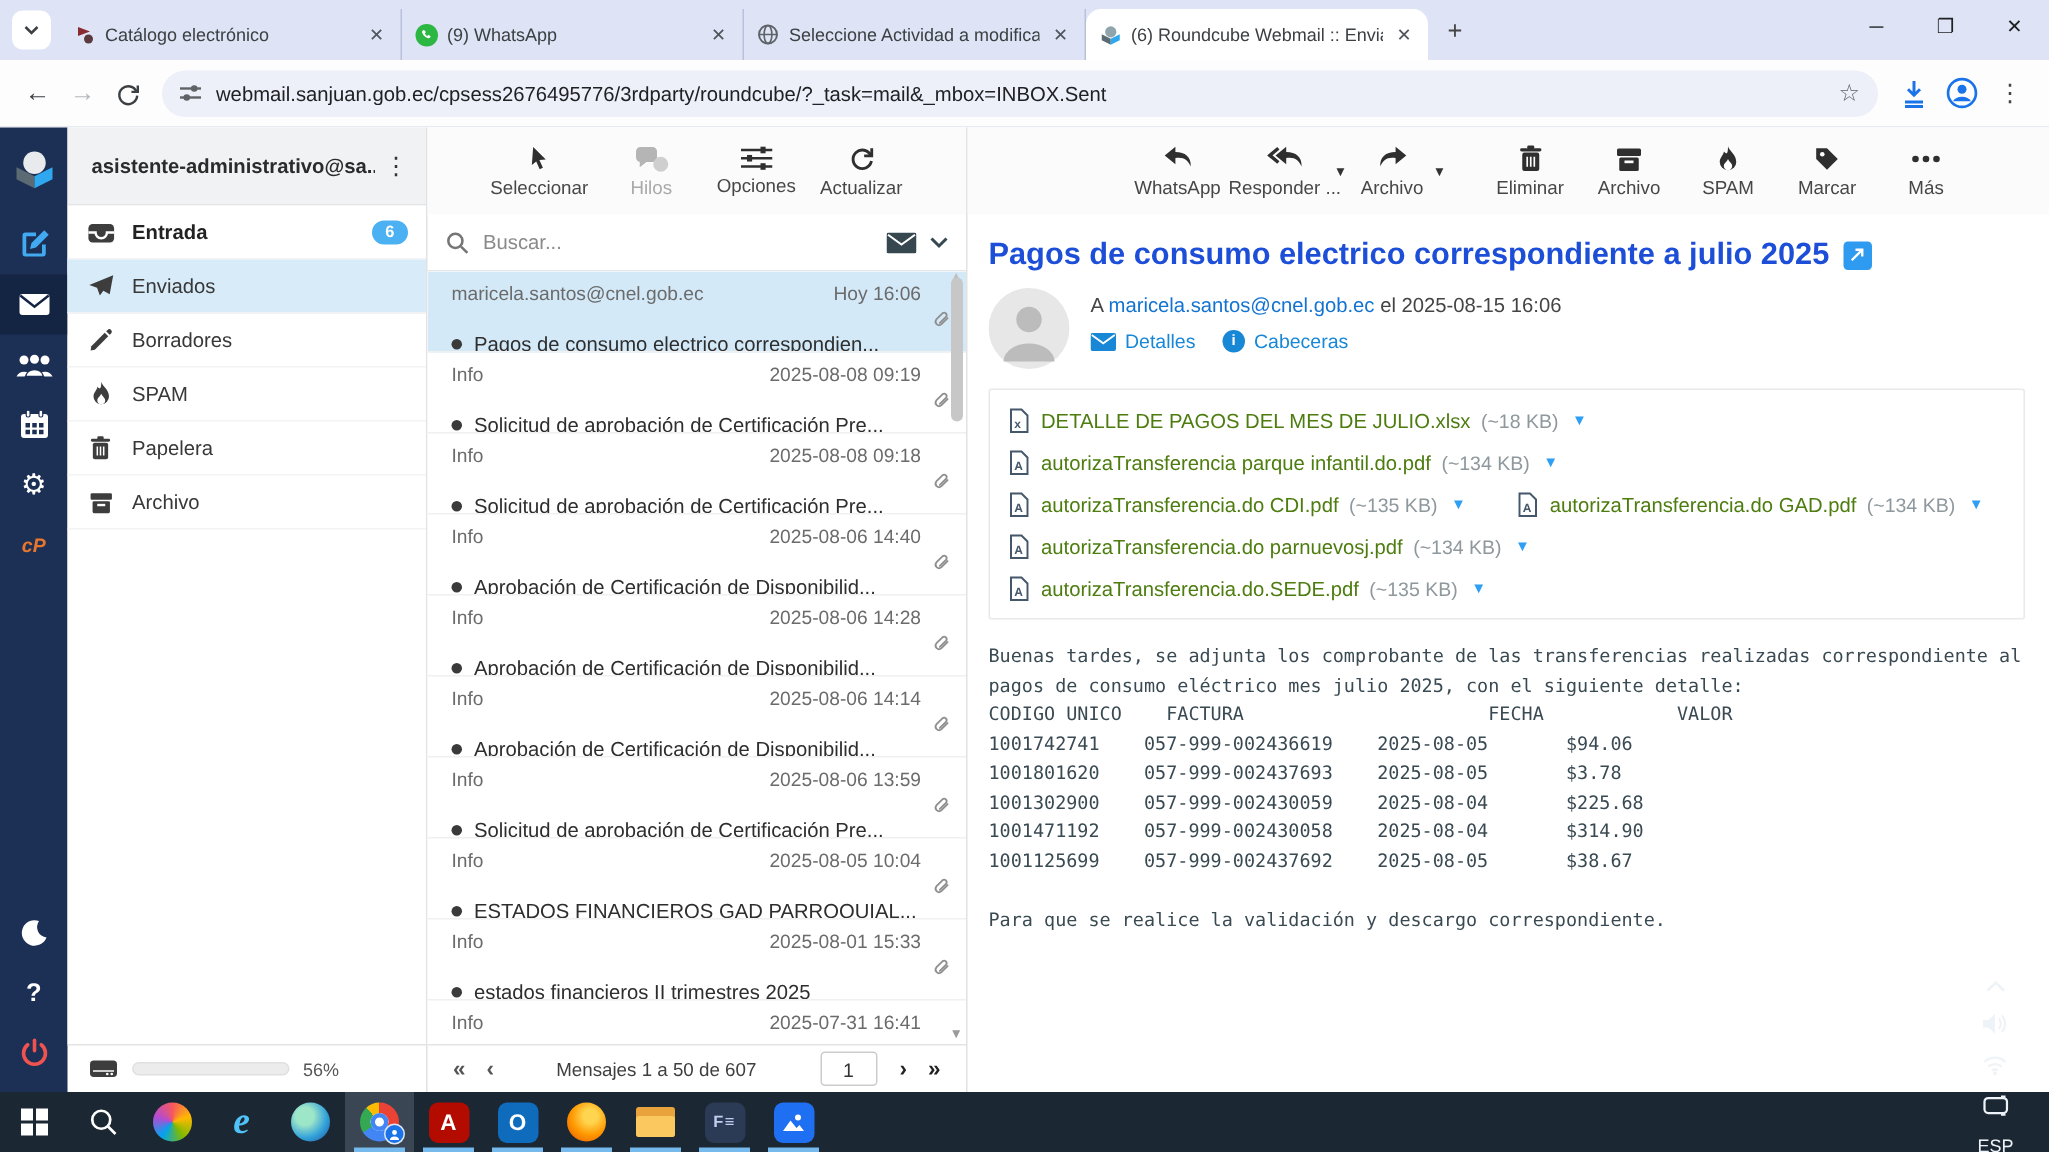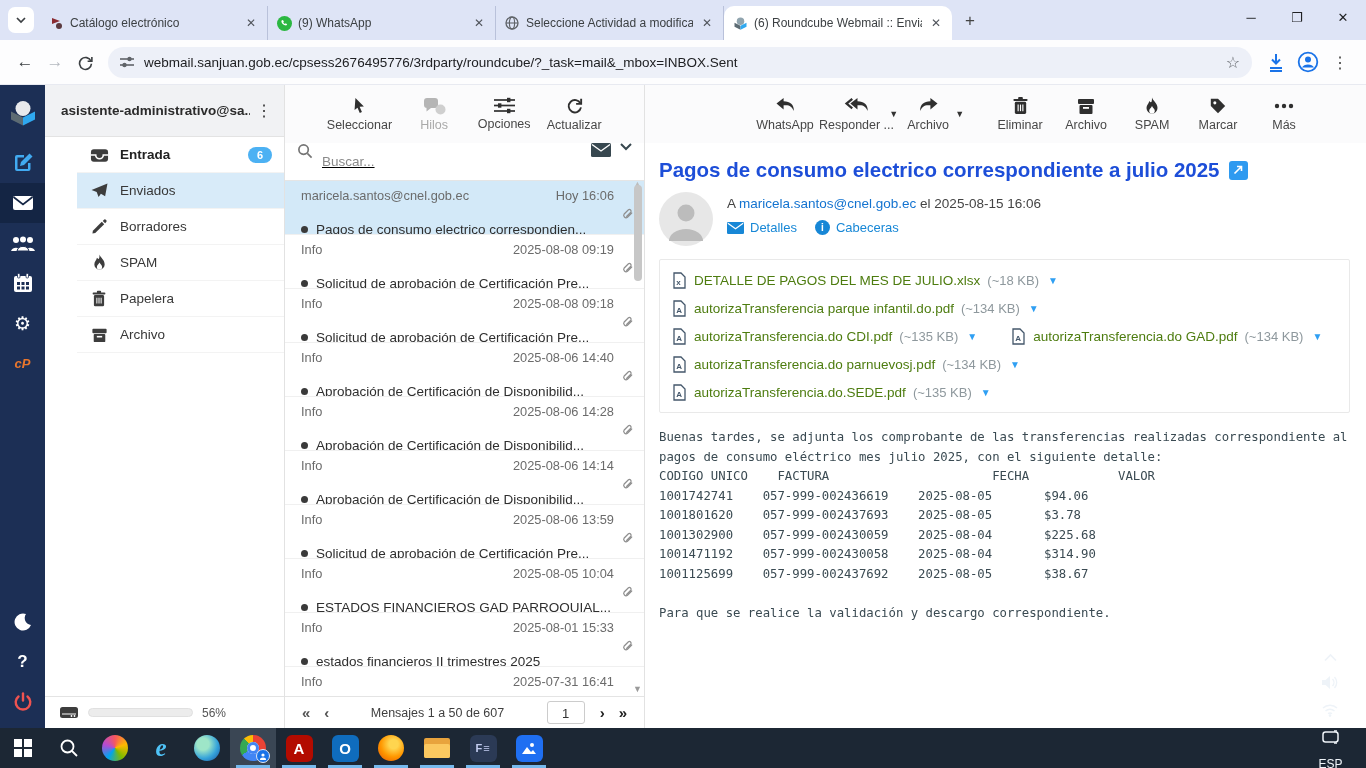--- a/index.html
+++ b/index.html
@@ -40,36 +40,36 @@
   .rail-bottom { margin-top:auto; }
   .gear-glyph { color:#fff; font-size:19px; }
   .cp-glyph { color:#e8762d; font-size:13px; font-weight:bold; font-style:italic; }
   .help-glyph { color:#fff; font-size:17px; font-weight:bold; }
 
   
   .folderscol { width:240px; border-right:1px solid #e2e2e2; display:flex; flex-direction:column; flex:none; }
   .account { height:52px; background:#f1f2f4; border-bottom:1px solid #e3e3e3; display:flex; align-items:center; padding:0 6px 0 16px; }
   .account-email { flex:1; font-weight:bold; font-size:13.5px; color:#2b2b2b; white-space:nowrap; overflow:hidden; }
   .folders { flex:1; background:#fff; }
-  .folder { height:36px; display:flex; align-items:center; padding:0 12px; font-size:13.5px; color:#383838; border-bottom:1px solid #f3f3f3;margin-left:32px; }
+  .folder { height:36px; display:flex; align-items:center; padding:0 12px; font-size:13.5px; color:#383838; border-bottom:1px solid #f3f3f3; }
   .folder.selected { background:#d8ebf9; }
   .folder .fic { width:20px; margin-right:11px; display:flex; justify-content:center; }
   .folder.bold { font-weight:bold; color:#222; }
   .fbadge { margin-left:auto; background:#4cb1f3; color:#fff; font-size:11px; font-weight:bold; padding:2px 9px; border-radius:9px; }
   .quota { height:32px; border-top:1px solid #e4e4e4; display:flex; align-items:center; gap:9px; padding:0 14px; font-size:12px; color:#555; }
   .qbar { width:105px; height:9px; background:#ececec; border-radius:5px; overflow:hidden; border:1px solid #e0e0e0; }
   .qfill { height:100%; width:56%; background:#63b9ef; border-radius:5px; }
 
   
   .listcol { width:360px; border-right:1px solid #e2e2e2; display:flex; flex-direction:column; flex:none; }
   .list-toolbar { height:58px; background:#fbfbfc; display:flex; align-items:center; justify-content:center; gap:14px; }
   .tb-item { display:flex; flex-direction:column; align-items:center; min-width:56px; position:relative; }
   .tb-item .lbl { font-size:12.5px; color:#474747; margin-top:3px; }
   .tb-item.disabled .lbl { color:#a9a9a9; }
-  .searchrow { height:38px; border-bottom:1px solid #e5e5e5; display:flex; gap:9px; padding:0 12px;text-decoration:underline; }
+  .searchrow { height:38px; border-bottom:1px solid #e5e5e5; display:flex; align-items:center; gap:9px; padding:0 12px; }
   .searchrow input { flex:1; border:none; outline:none; font-size:13.5px; color:#333; background:transparent; font-family:"Liberation Sans",sans-serif; }
   .searchrow input::placeholder { color:#8a8a8a; }
   .rows { flex:1; overflow:hidden; position:relative; background:#fff; }
   .msg { height:54px; padding:7px 30px 0 16px; border-bottom:1px solid #f0f0f0; position:relative; overflow:hidden; }
   .msg.selected { background:#d3e9f8; }
   .msg .l1 { display:flex; font-size:12.8px; color:#6b6b6b; }
   .msg .l1 .sender { flex:1; white-space:nowrap; overflow:hidden; }
   .msg .l1 .mdate { margin-left:8px; white-space:nowrap; }
   .msg .l2 { display:flex; align-items:center; margin-top:19px; }
   .dot { width:7px; height:7px; border-radius:50%; background:#3a3a3a; margin-right:8px; flex:none; }

